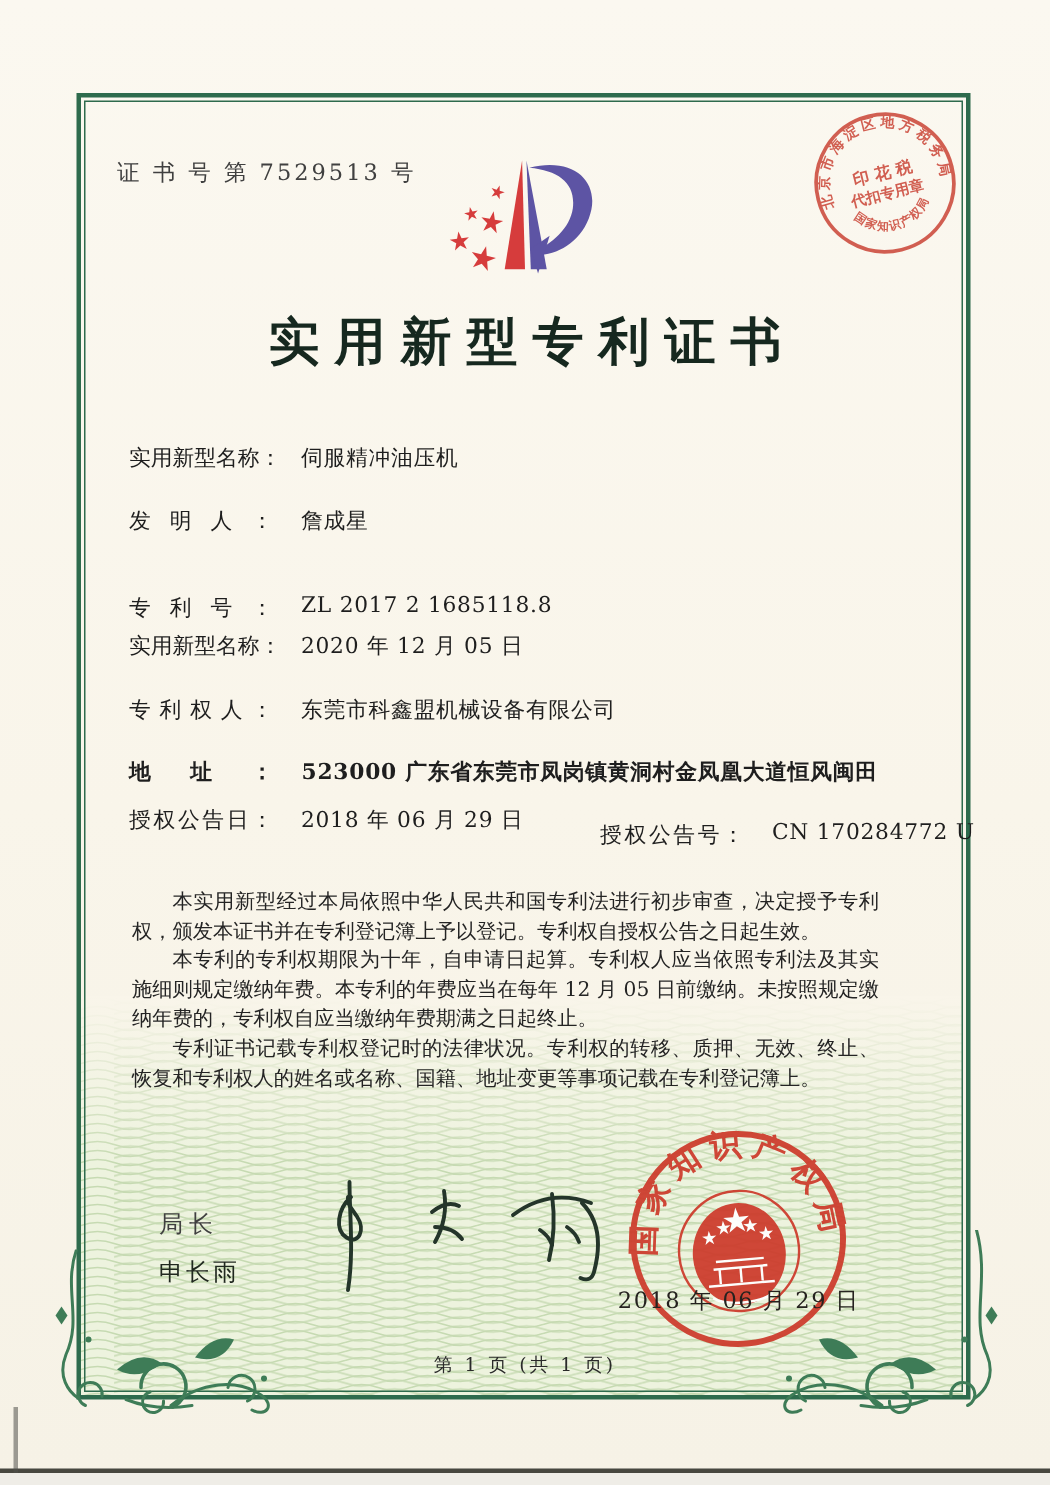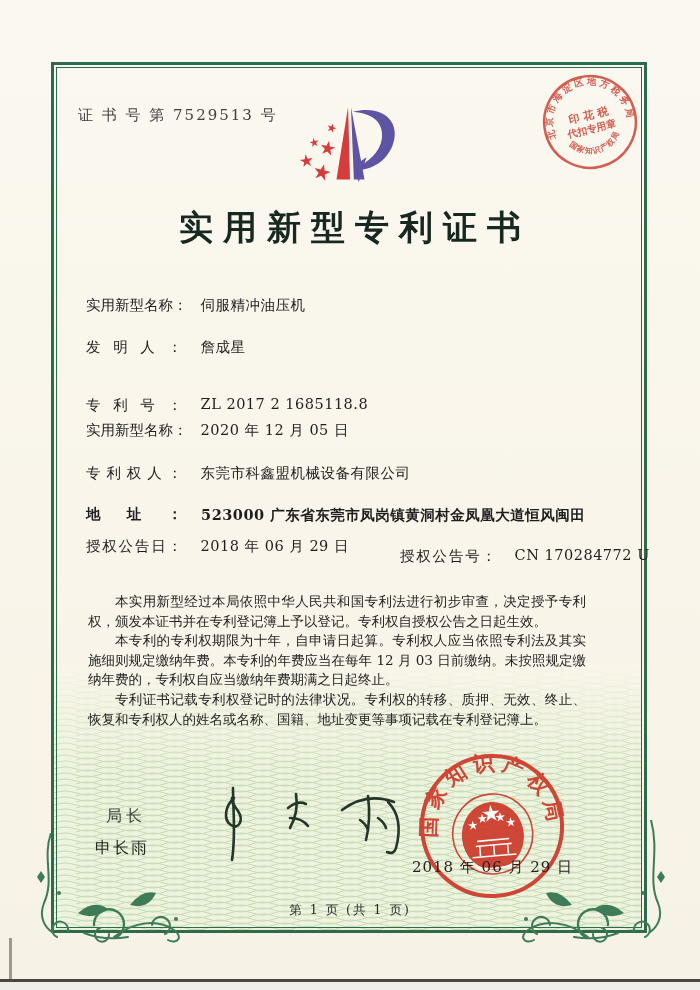--- a/index.html
+++ b/index.html
@@ -18,21 +18,21 @@
   .logo{left:292px;top:102px;z-index:4;}
   .title{left:0;top:205px;width:700px;text-align:center;font-size:34px;font-weight:700;
          letter-spacing:10px;text-indent:10px;color:#16281f;}
   .frow{position:absolute;font-size:14.5px;color:#1e1e1e;white-space:nowrap;}
   .flabel{display:inline-block;width:96px;text-align:justify;text-align-last:justify;vertical-align:top;}
   .fvalue{display:inline-block;margin-left:14px;vertical-align:top;letter-spacing:.5px;}
   .fvalue .vline{display:block;line-height:20px;}
   .paras{left:88px;top:592px;width:498px;}
   .paras p{margin:0;text-indent:2em;font-size:13.5px;line-height:19.6px;text-align:justify;color:#242424;}
   .sig-title{left:106px;top:806px;font-size:16px;color:#404040;letter-spacing:4px;}
-  .sig-name{left:95px;top:838px;font-size:16px;color:#20281f;letter-spacing:2px;}
+  .sig-name{left:106px;top:838px;font-size:16px;color:#20281f;letter-spacing:2px;}
   .sig-script{left:192px;top:780px;z-index:6;}
   .main-seal{left:414px;top:748px;z-index:5;}
   .seal-date{left:405px;top:858px;width:175px;text-align:center;font-size:15px;
              letter-spacing:1px;color:#25221f;z-index:6;}
   .tax-seal{left:540px;top:72px;z-index:4;}
   .footer{left:0;top:902px;width:700px;text-align:center;font-size:12.5px;letter-spacing:2px;color:#2a2a2a;}
 </style>
 </head>
 <body>
 
@@ -161,21 +161,21 @@
     <span class="flabel">授权公告日：</span>
     <span class="fvalue">2018 年 06 月 29 日</span>
   </div>
   <div class="content frow" style="left:400px;top:547px;">
     <span class="flabel">授权公告号：</span>
     <span class="fvalue">CN 170284772 U</span>
   </div>
 
   <div class="content paras">
     <p>本实用新型经过本局依照中华人民共和国专利法进行初步审查，决定授予专利权，颁发本证书并在专利登记簿上予以登记。专利权自授权公告之日起生效。</p>
-    <p>本专利的专利权期限为十年，自申请日起算。专利权人应当依照专利法及其实施细则规定缴纳年费。本专利的年费应当在每年 12 月 03 日前缴纳。未按照规定缴纳年费的，专利权自应当缴纳年费期满之日起终止。</p>
+    <p>本专利的专利权期限为十年，自申请日起算。专利权人应当依照专利法及其实施细则规定缴纳年费。本专利的年费应当在每年 12 月 05 日前缴纳。未按照规定缴纳年费的，专利权自应当缴纳年费期满之日起终止。</p>
     <p>专利证书记载专利权登记时的法律状况。专利权的转移、质押、无效、终止、恢复和专利权人的姓名或名称、国籍、地址变更等事项记载在专利登记簿上。</p>
   </div>
 
   <div class="content sig-title">局长</div>
   <div class="content sig-name">申长雨</div>
   <svg class="content sig-script" width="220" height="90" viewBox="0 0 220 90">
     <g fill="none" stroke="#24352a" stroke-width="2.6" stroke-linecap="round">
       <path d="M42,18 C33,26 31,40 39,45 C47,50 52,40 46,31 C42,25 39,22 40,18"></path>
       <path d="M41,8 C41,30 44,55 40,80"></path>
       <path d="M96,28 q10,-8 18,-4"></path>

